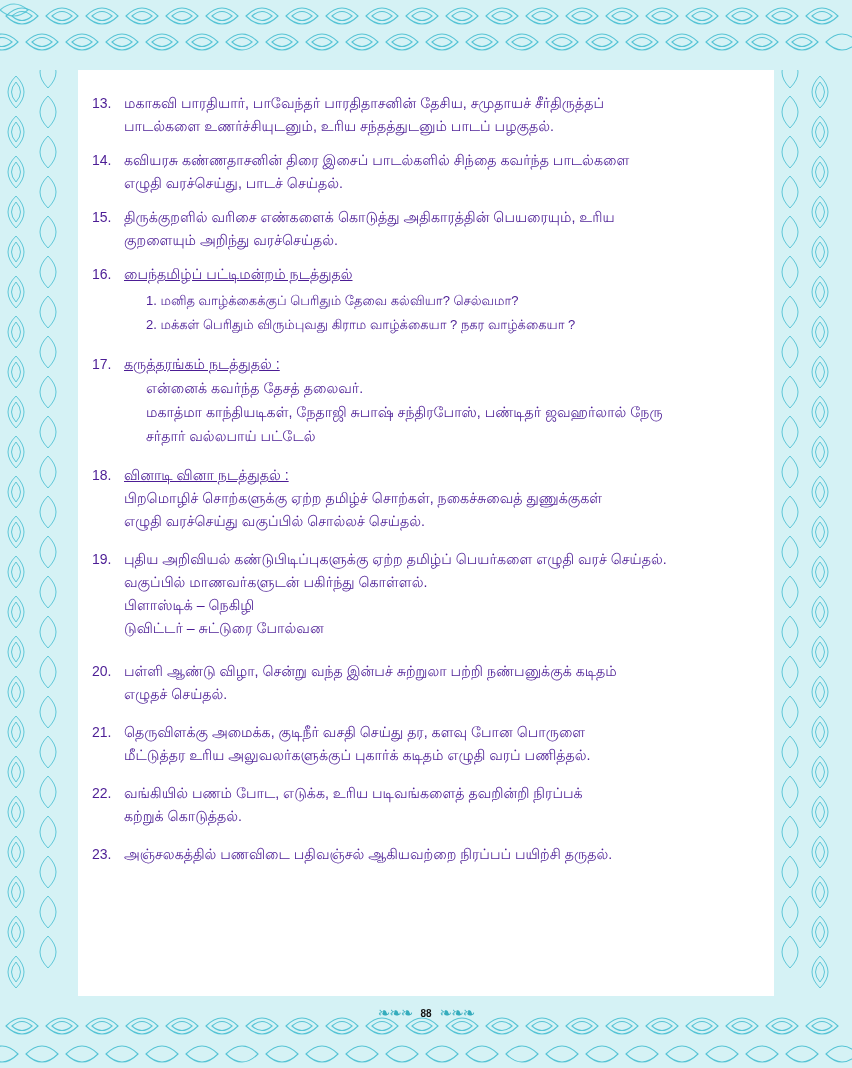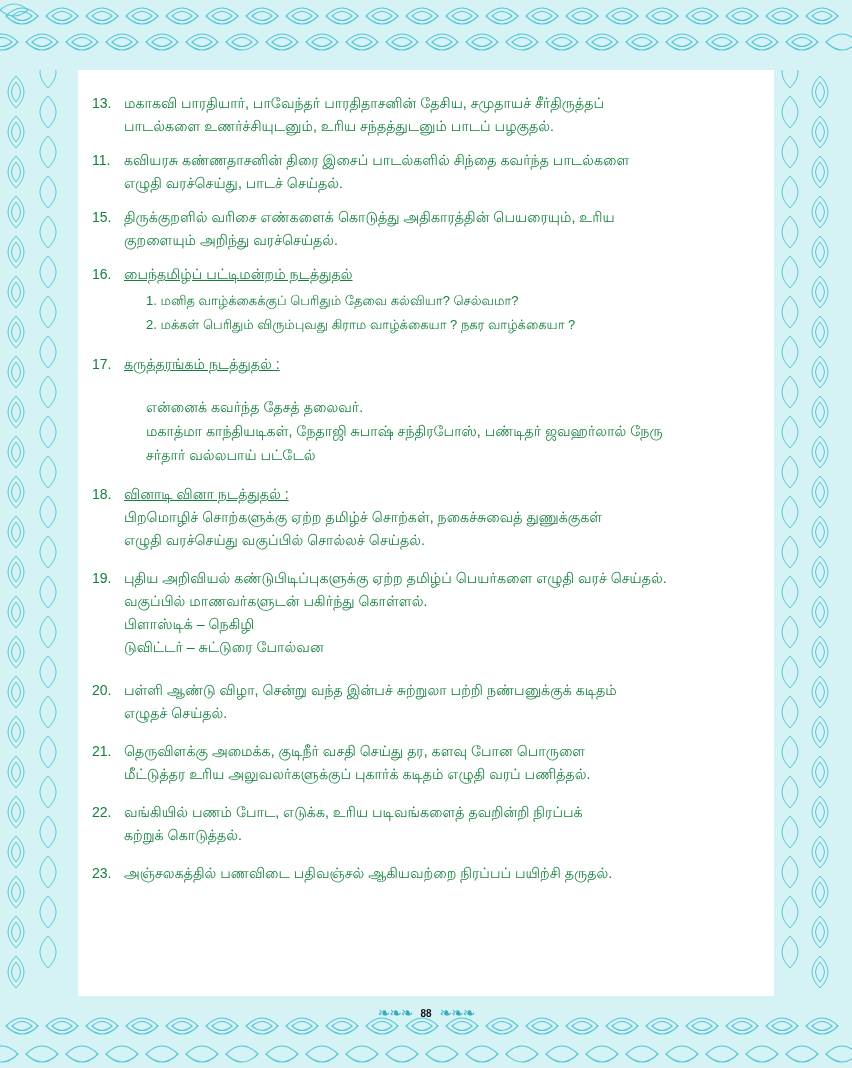--- a/index.html
+++ b/index.html
@@ -51,21 +51,21 @@
     top: 70px;
     width: 696px;
     height: 926px;
     background: #ffffff;
     box-sizing: border-box;
     padding: 22px 18px 10px 12px;
   }
 
   .doc-body {
     font-size: 14.2px;
-    color: #15803d;
+    color: #4c1d95;
     line-height: 1.62;
   }
 
   .item {
     display: flex;
     align-items: flex-start;
     margin-bottom: 11px;
   }
   .item-num {
     width: 34px;
@@ -81,21 +81,21 @@
   .line { display: block; }
   .underline { text-decoration: underline; }
 
   .sub-list {
     margin-top: 4px;
     padding-left: 22px;
   }
   .sub-list .line { margin-bottom: 3px; font-size: 13px; }
 
   .indent-block {
-    margin-top: 20px;
+    margin-top: 1px;
     padding-left: 22px;
   }
   .indent-block .line { margin-bottom: 1px; }
 
   .gap-lg { margin-bottom: 20px; }
   .gap-md { margin-bottom: 15px; }
 
   
   .footer {
     position: absolute;
@@ -475,21 +475,21 @@
 
       <div class="item">
         <div class="item-num">13.</div>
         <div class="item-body">
           <span class="line">மகாகவி பாரதியார், பாவேந்தர் பாரதிதாசனின் தேசிய, சமுதாயச் சீர்திருத்தப்</span>
           <span class="line">பாடல்களை உணர்ச்சியுடனும், உரிய சந்தத்துடனும் பாடப் பழகுதல்.</span>
         </div>
       </div>
 
       <div class="item">
-        <div class="item-num">11.</div>
+        <div class="item-num">14.</div>
         <div class="item-body">
           <span class="line">கவியரசு கண்ணதாசனின் திரை இசைப் பாடல்களில் சிந்தை கவர்ந்த பாடல்களை</span>
           <span class="line">எழுதி வரச்செய்து, பாடச் செய்தல்.</span>
         </div>
       </div>
 
       <div class="item">
         <div class="item-num">15.</div>
         <div class="item-body">
           <span class="line">திருக்குறளில் வரிசை எண்களைக் கொடுத்து அதிகாரத்தின் பெயரையும், உரிய</span>

